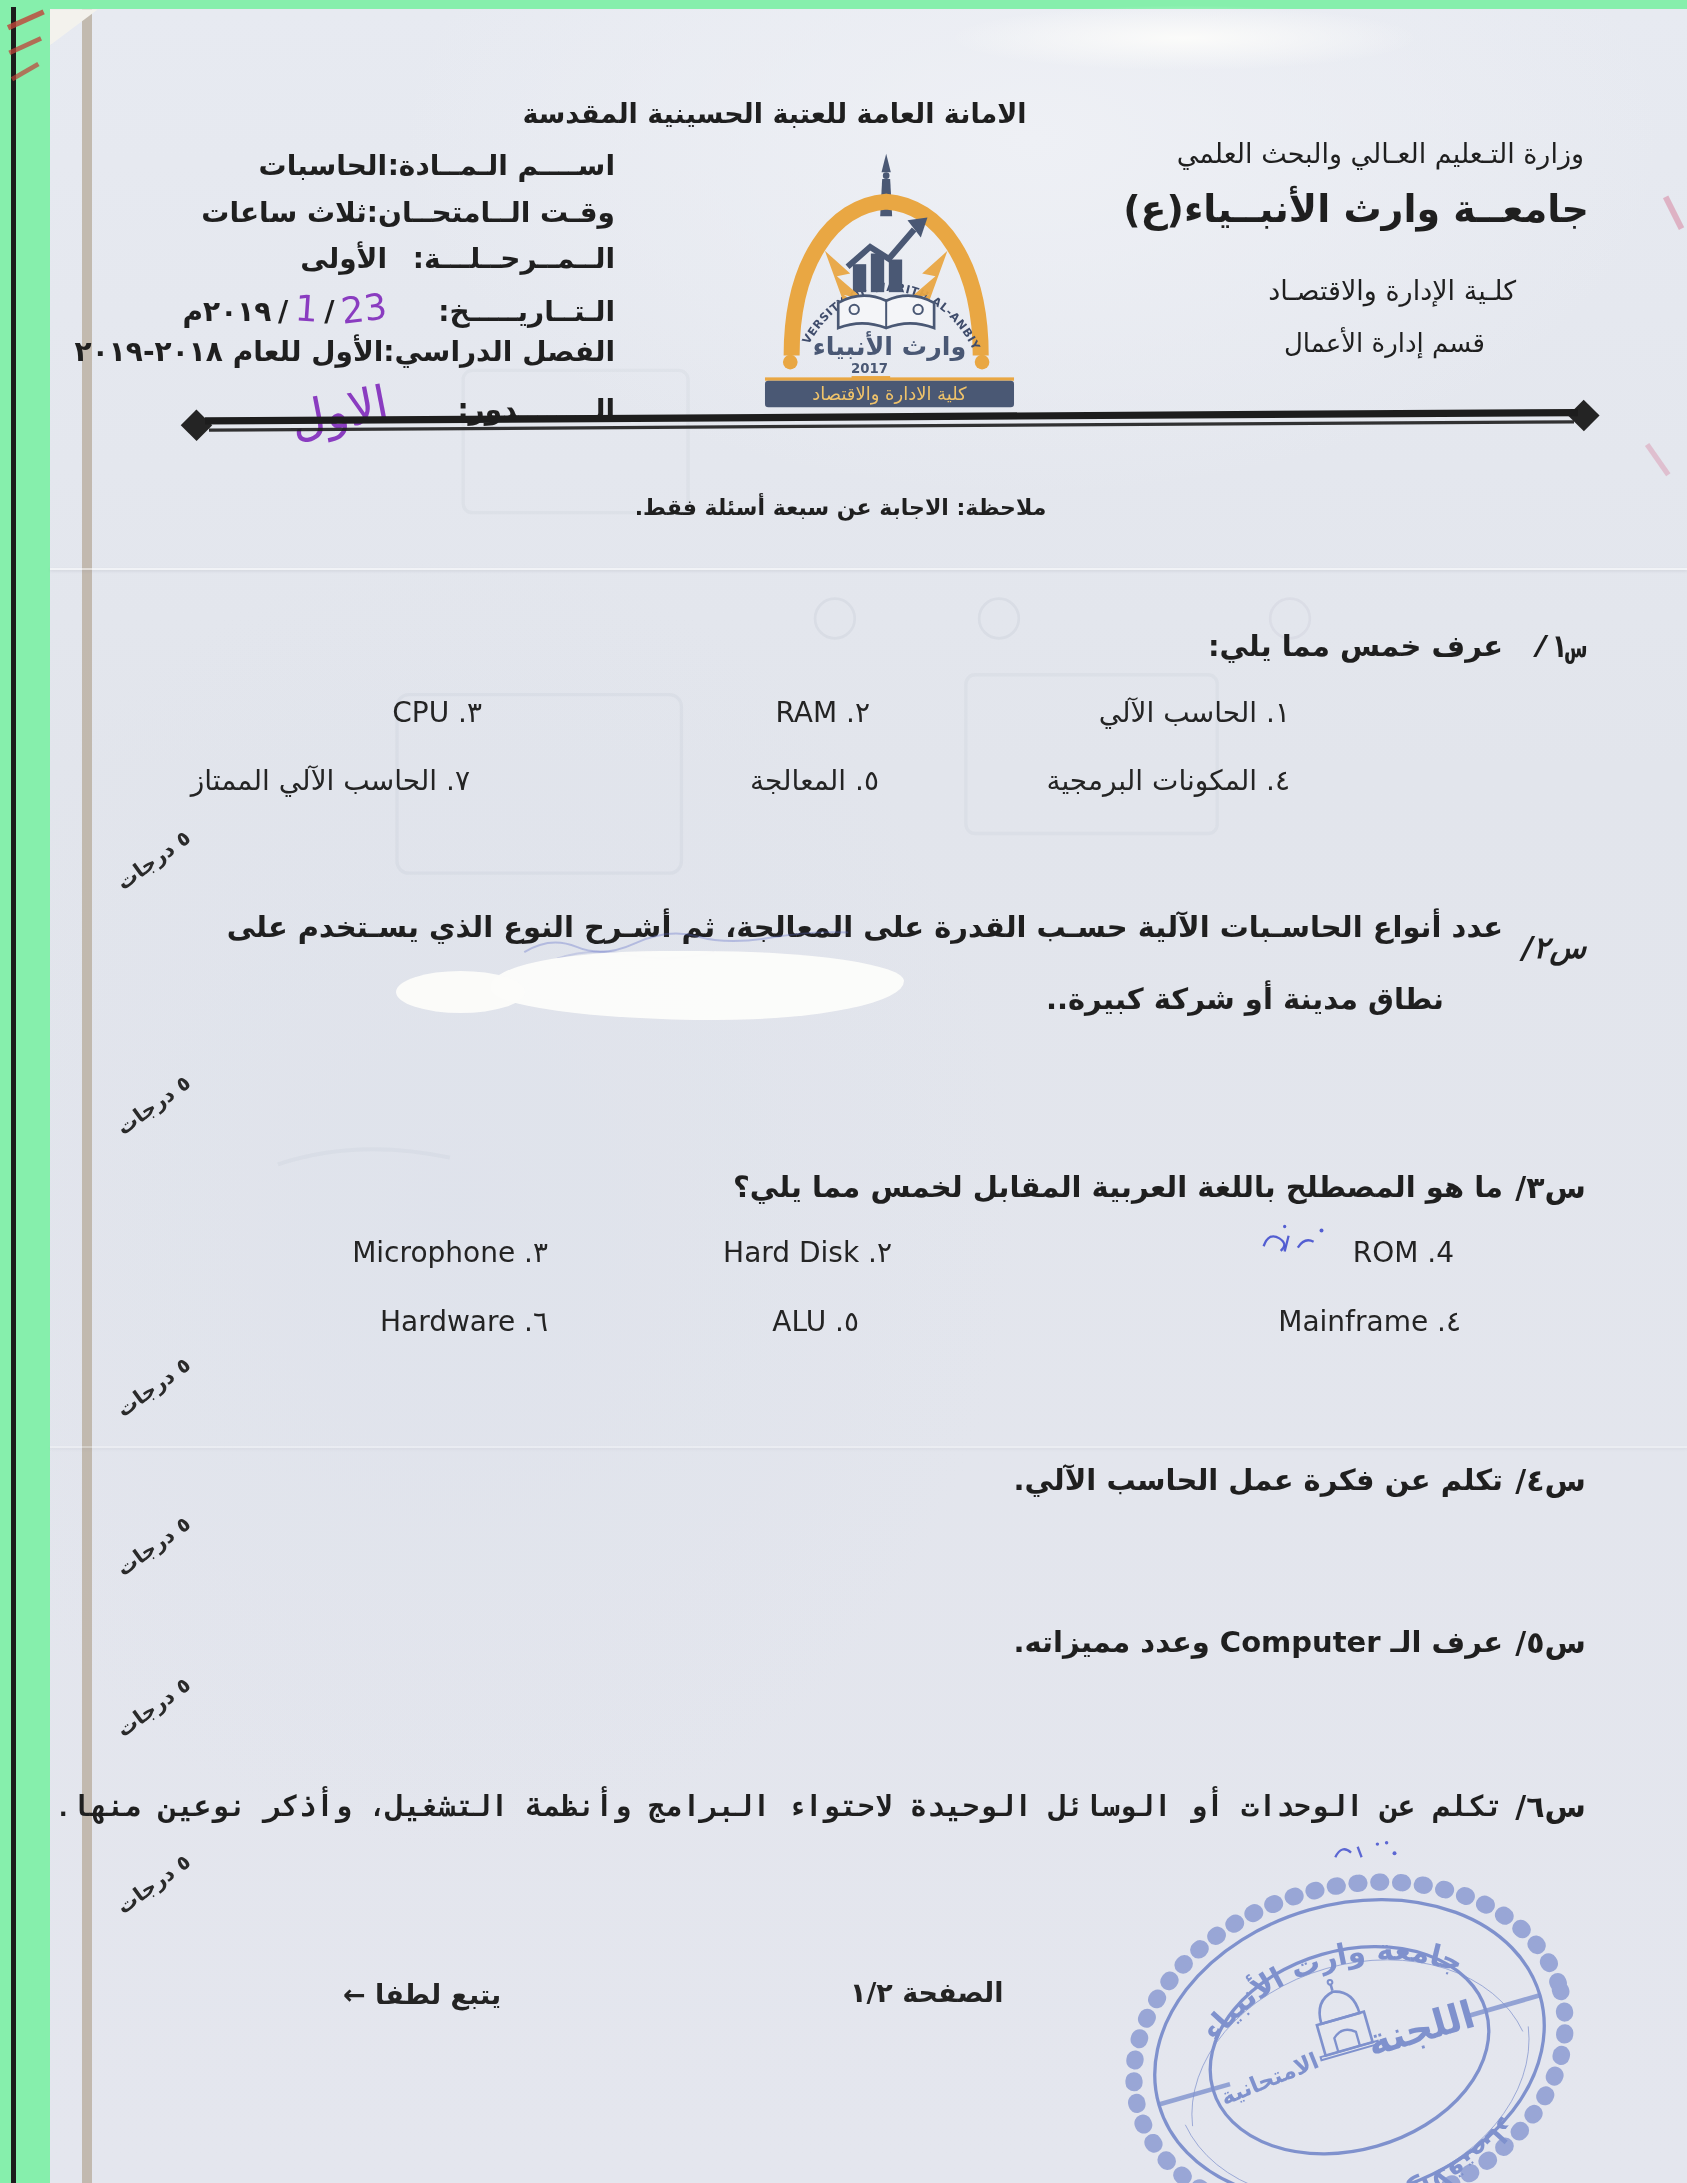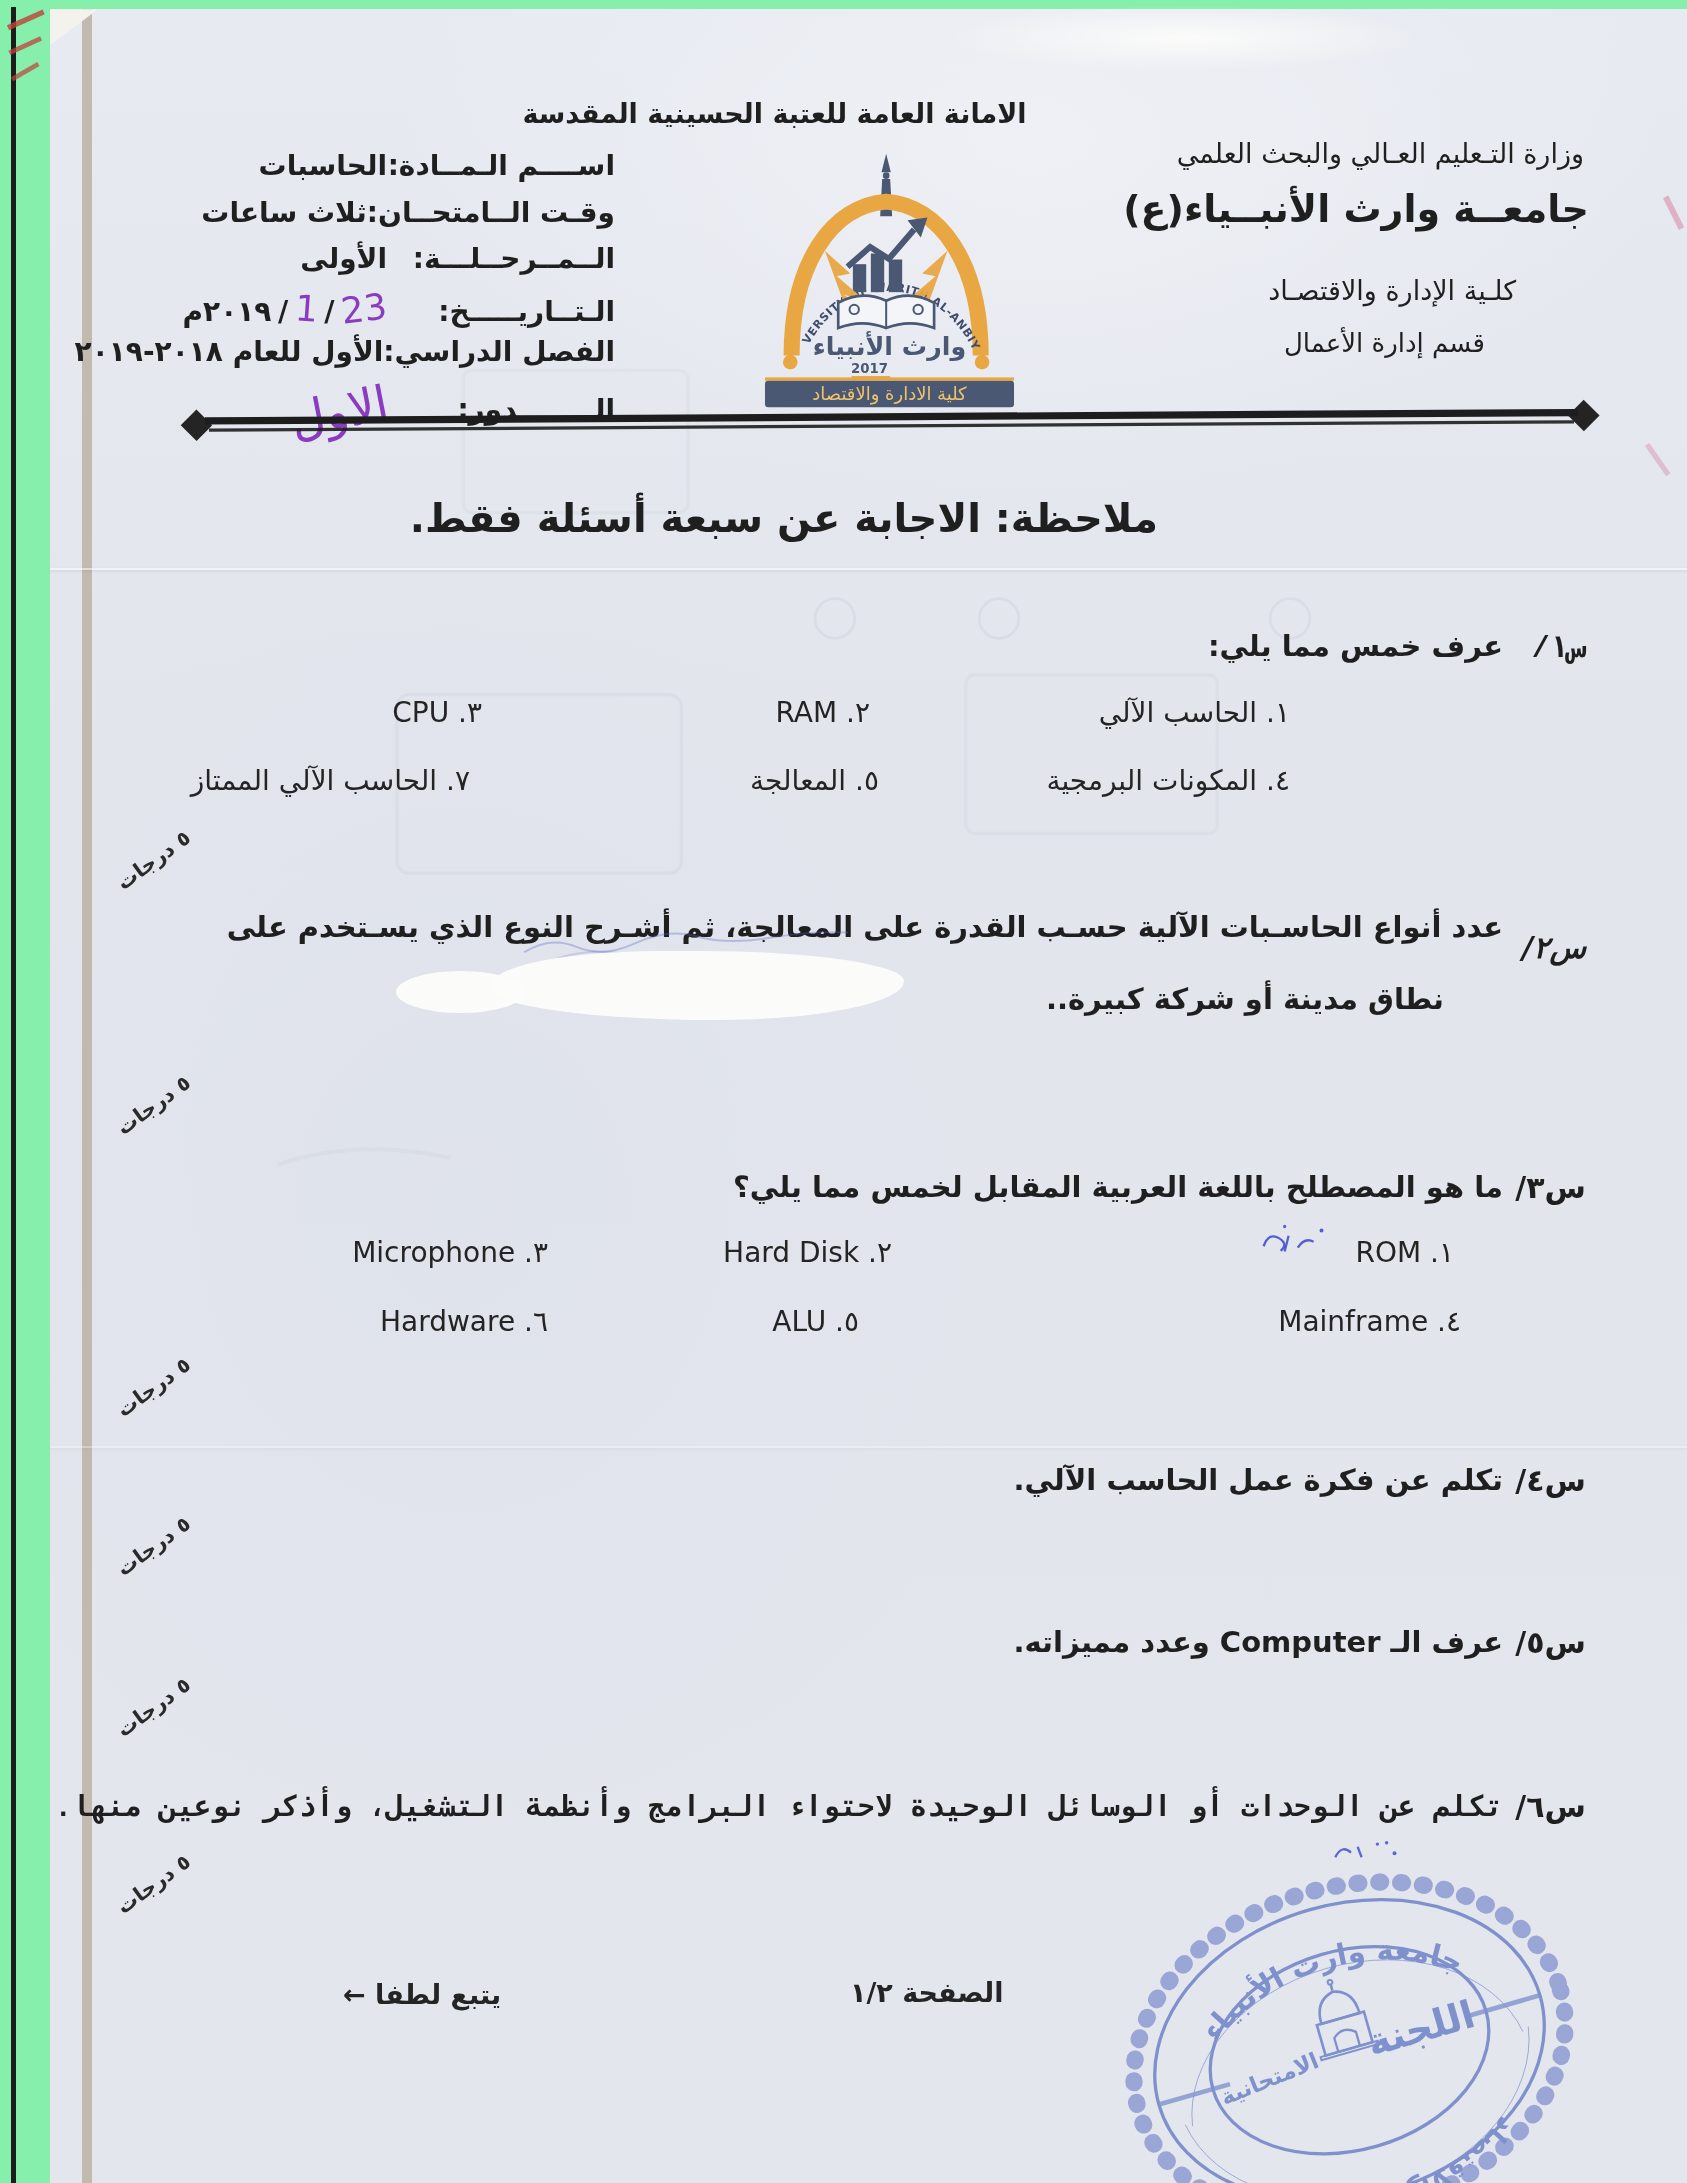--- a/index.html
+++ b/index.html
@@ -23,21 +23,21 @@
   .org-header{left:457px;top:98px;width:635px;text-align:center;font-size:27px;font-weight:bold;}
   .exam-row{position:absolute;right:1072px;display:flex;direction:rtl;align-items:baseline;
             font-weight:bold;font-size:28px;color:#1f1f1f;white-space:nowrap;}
   .exam-label{min-width:228px;}
   .hw{color:#8a3cc0;font-weight:normal;font-size:36px;display:inline-block;}
   .hw-day{transform:rotate(-7deg);}
   .hw-month{transform:rotate(4deg);}
   .hw-round{color:#8a3cc0;font-size:48px;font-weight:normal;display:inline-block;
             transform:rotate(-11deg) translateY(9.3px);margin-left:26.5px;}
   .sep{margin:0 6.6px;}
-  .note{left:523px;top:495px;width:635px;text-align:center;font-size:40px;font-weight:bold;}
+  .note{left:523px;top:495px;width:635px;text-align:center;font-size:22px;font-weight:bold;}
   .q-label{position:absolute;right:101px;font-size:30px;font-weight:bold;direction:rtl;color:#1f1f1f;white-space:nowrap;}
   .q-text{position:absolute;right:184px;font-size:29px;font-weight:bold;direction:rtl;color:#1f1f1f;white-space:nowrap;}
   .q-text2{position:absolute;right:243px;font-size:29px;font-weight:bold;direction:rtl;color:#1f1f1f;white-space:nowrap;}
   .item{position:absolute;font-size:28px;direction:rtl;white-space:nowrap;color:#242424;}
   .marks{position:absolute;left:111px;font-size:20.5px;font-weight:bold;direction:rtl;color:#2a2a2a;
          transform:rotate(-36deg);transform-origin:center;}
   .footer-page{position:absolute;left:850px;top:1977px;font-size:27px;font-weight:bold;direction:rtl;color:#242424;}
   .footer-cont{position:absolute;left:343px;top:1979px;font-size:27px;font-weight:bold;direction:rtl;color:#242424;}
   .wo1{position:absolute;left:491px;top:951px;width:413px;height:69px;background:#fcfcfa;opacity:.97;
        border-radius:45% 55% 50% 60% / 55% 48% 62% 50%;}
@@ -182,21 +182,21 @@
   <svg style="left:516px;top:926px;" width="370" height="36" viewBox="0 0 560 55">
     <path d="M10,40 q40,-25 80,-8 t90,-6 t95,-10 t110,2 t120,-8" stroke="#5563c5" stroke-width="3" fill="none" opacity=".32"></path>
     <path d="M60,50 q50,-18 110,-6 t130,-4" stroke="#5563c5" stroke-width="3" fill="none" opacity=".2"></path>
   </svg>
   <div class="wo1"></div>
   <div class="wo2"></div>
   <div class="marks" style="top:1093px;">٥ درجات</div>
 
   <div class="q-label" style="top:1170px;">س٣/</div>
   <div class="q-text" style="top:1170px;">ما هو المصطلح باللغة العربية المقابل لخمس مما يلي؟</div>
-  <span class="item" style="right:233px;top:1236px;">١. ROM</span>
+  <span class="item" style="right:233px;top:1236px;">4. ROM</span>
   <span class="item" style="right:795px;top:1236px;">٢. Hard Disk</span>
   <span class="item" style="right:1139px;top:1236px;">٣. Microphone</span>
   <span class="item" style="right:226px;top:1305px;">٤. Mainframe</span>
   <span class="item" style="right:828px;top:1305px;">٥. ALU</span>
   <span class="item" style="right:1139px;top:1305px;">٦. Hardware</span>
 
   <svg style="left:1257px;top:1221px;" width="79" height="40" viewBox="0 0 120 60">
     <path d="M10,38 q8,-22 24,-12 q14,9 2,19" stroke="#3a47cc" stroke-width="3.5" fill="none" opacity=".85"></path>
     <path d="M48,22 l-6,24" stroke="#3a47cc" stroke-width="3.5" fill="none" opacity=".85"></path>
     <path d="M62,40 q10,-16 24,-9" stroke="#3a47cc" stroke-width="3.5" fill="none" opacity=".85"></path>

